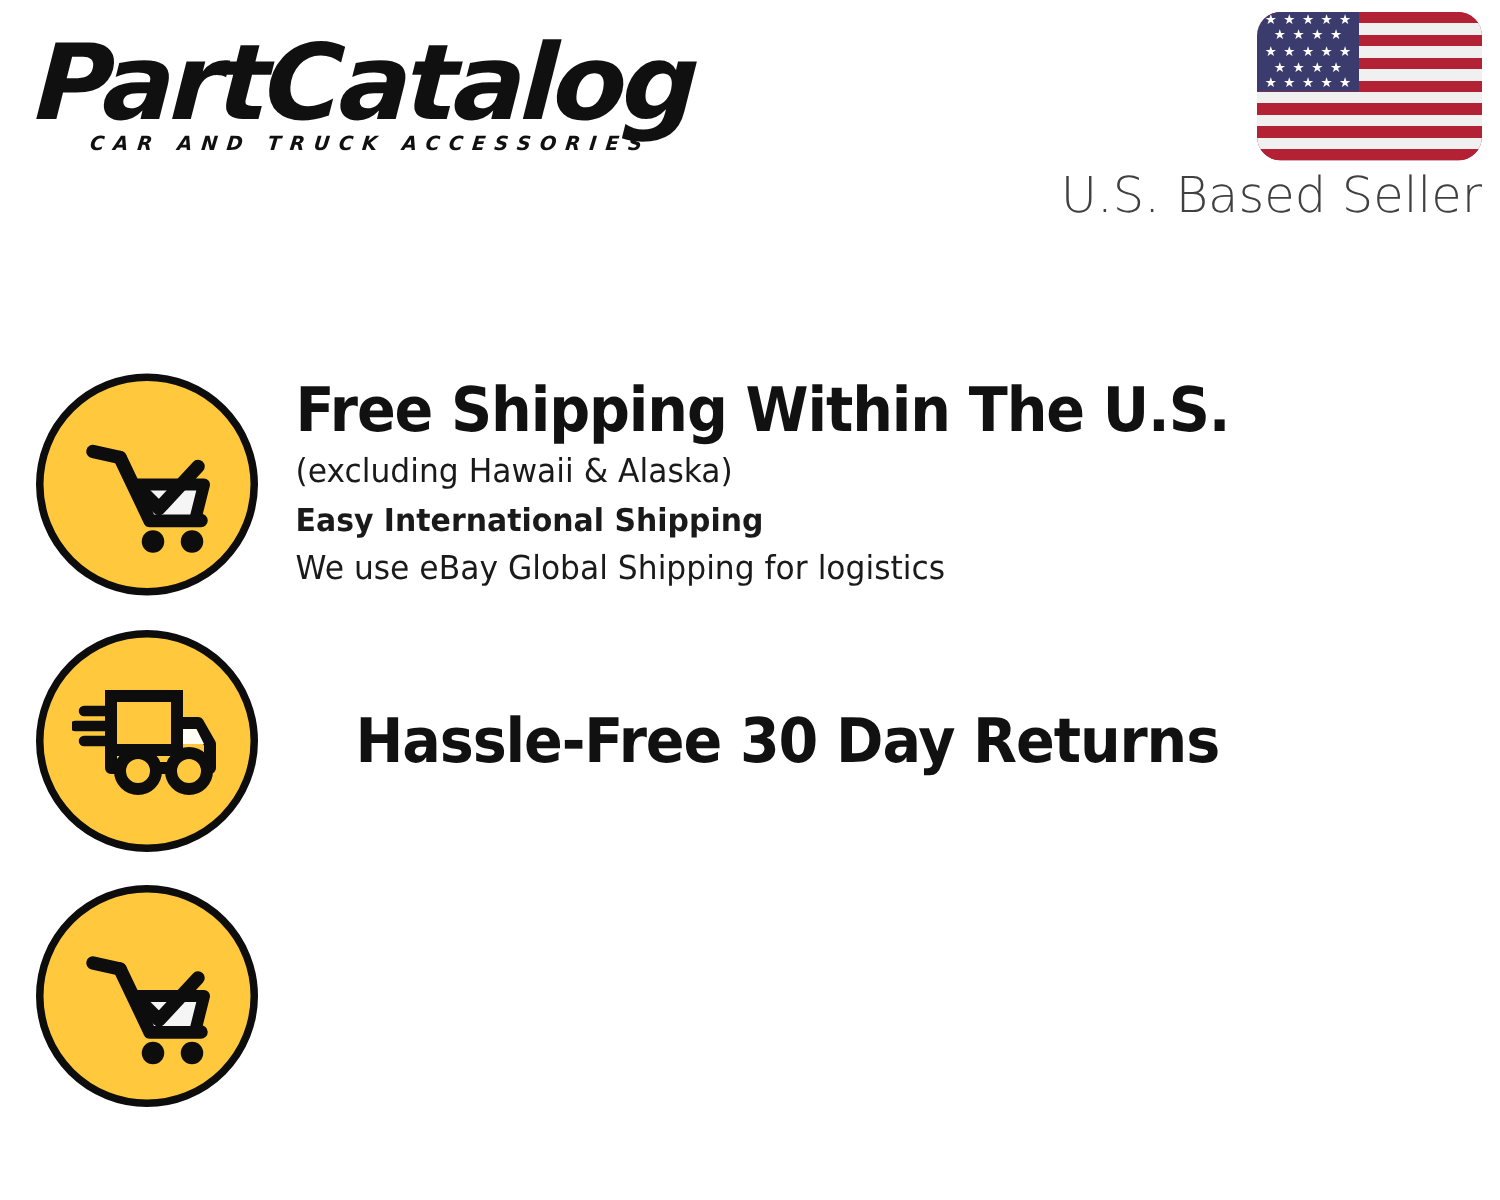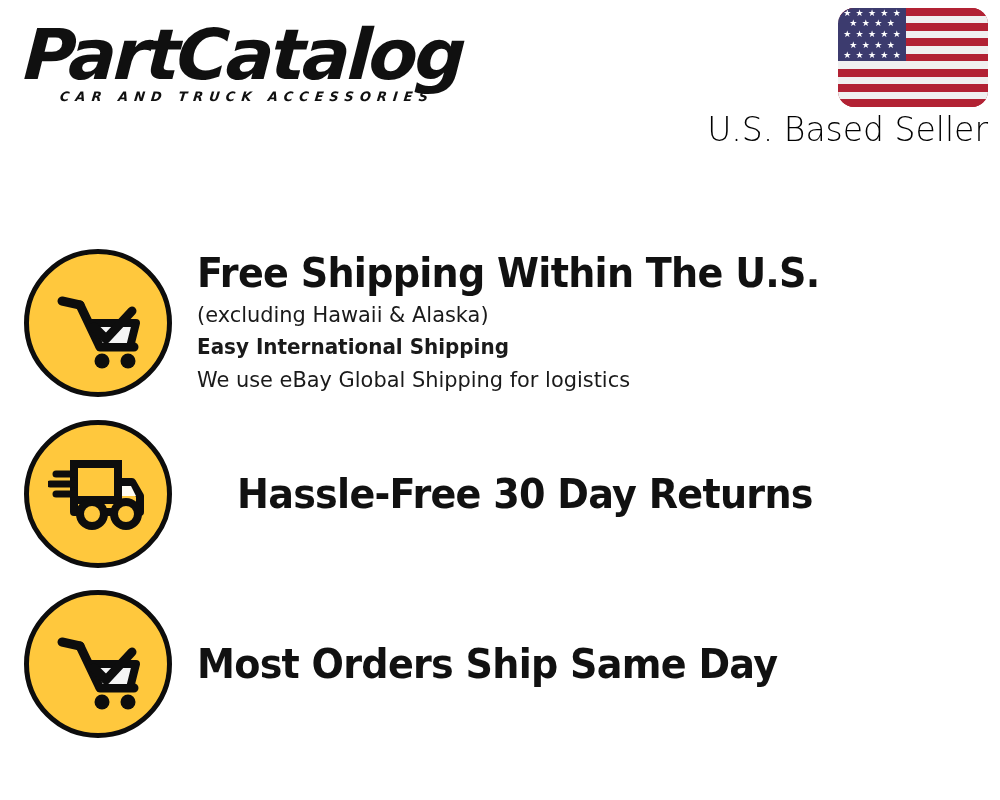--- a/index.html
+++ b/index.html
@@ -104,21 +104,21 @@
   }
   .flag .canton .star-row.offset {
     padding: 0 9px;
   }
 
   .seller-label {
     font-family: "DejaVu Sans", sans-serif;
     font-weight: 300;
     font-size: 33px;
     line-height: 40px;
-    color: #000000;
+    color: #404040;
     margin-top: 3px;
     letter-spacing: 0px;
     white-space: nowrap;
   }
 
   
   .features {
     position: absolute;
     top: 238px;
     left: 0;
@@ -292,18 +292,15 @@
         <svg width="96" height="92" viewBox="0 0 96 92" aria-hidden="true">
           <path d="M30 28 L50 70 L84 70" fill="none" stroke="#0d0d0d" stroke-width="9" stroke-linecap="round" stroke-linejoin="round"></path>
           <path d="M40 46 L86 46 L80 70 L50 70 Z" fill="#F5F5F5" stroke="#0d0d0d" stroke-width="8" stroke-linejoin="round"></path>
           <path d="M12 24 L30 28" fill="none" stroke="#0d0d0d" stroke-width="9" stroke-linecap="round"></path>
           <path d="M44 50 L56 62 L82 34" fill="none" stroke="#0d0d0d" stroke-width="9" stroke-linecap="round" stroke-linejoin="round"></path>
           <circle cx="52" cy="84" r="7.5" fill="#0d0d0d"></circle>
           <circle cx="78" cy="84" r="7.5" fill="#0d0d0d"></circle>
         </svg>
       </div>
     </div>
-    <div class="feature-text">
-      <div class="feature-heading">Most Orders Ship Same Day</div>
-    </div>
   </div>
 
 </div>
 
 </body></html>

